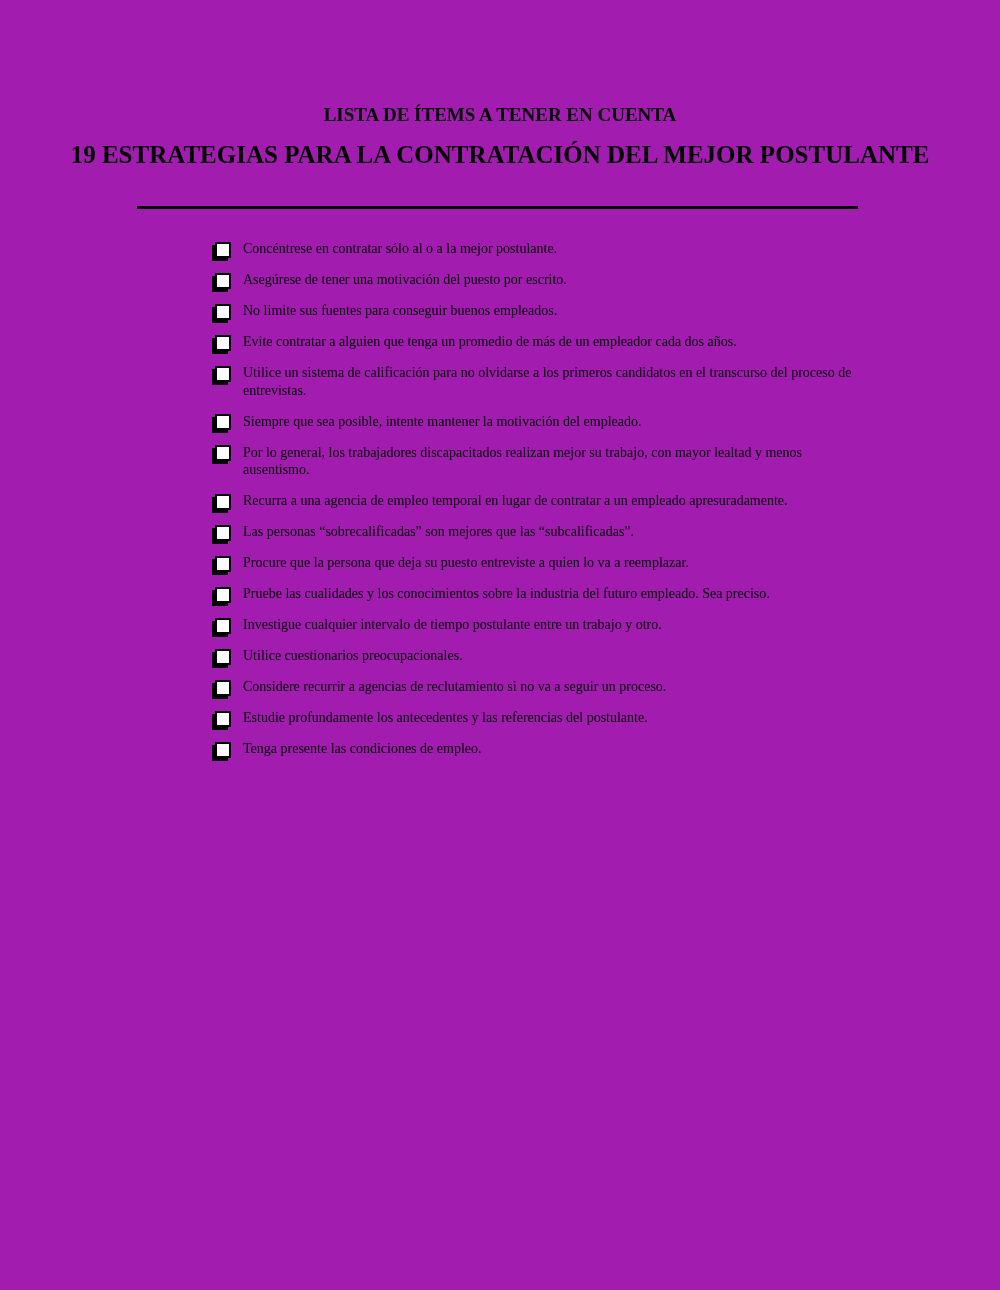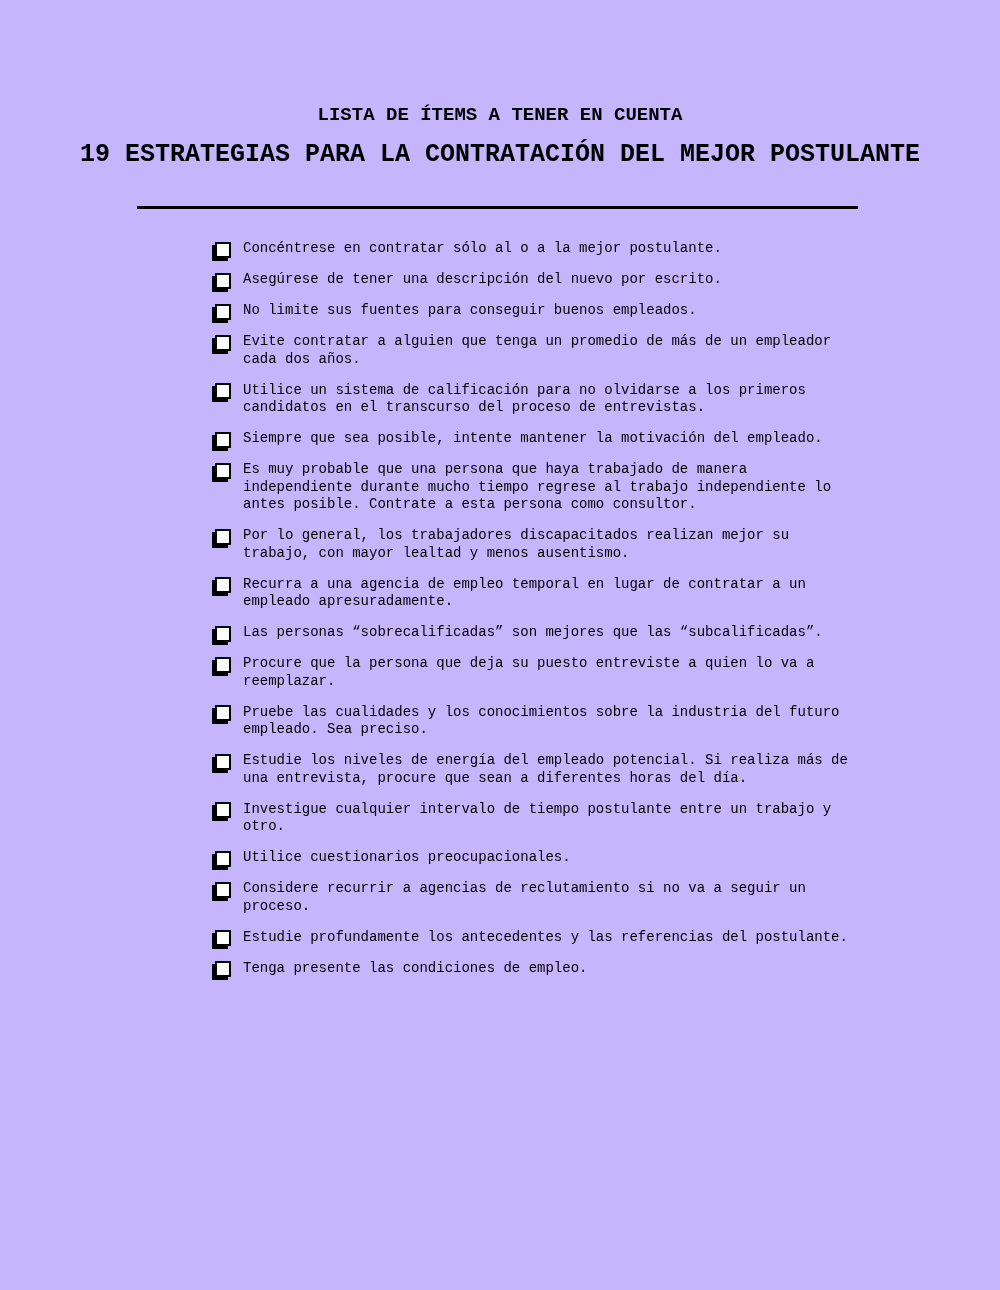--- a/index.html
+++ b/index.html
@@ -4,22 +4,22 @@
 <style>
   html, body {
     margin: 0;
     padding: 0;
     background: #ffffff;
   }
   .page {
     position: relative;
     width: 1000px;
     height: 1290px;
-    background: #c4b5fd;
-    font-family: Liberation Mono, monospace;
+    background: #a21caf;
+    font-family: Liberation Serif, serif;
     color: #000000;
     overflow: hidden;
   }
   .doc-header {
     padding-top: 104px;
     text-align: center;
   }
   .doc-title {
     font-size: 19px;
     font-weight: bold;
@@ -80,21 +80,21 @@
   <hr class="divider">
 
   <div class="checklist">
     <div class="item">
       <span class="checkbox"></span>
       <span class="item-text">Concéntrese en contratar sólo al o a la mejor postulante.</span>
     </div>
 
     <div class="item">
       <span class="checkbox"></span>
-      <span class="item-text">Asegúrese de tener una descripción del nuevo por escrito.</span>
+      <span class="item-text">Asegúrese de tener una motivación del puesto por escrito.</span>
     </div>
 
     <div class="item">
       <span class="checkbox"></span>
       <span class="item-text">No limite sus fuentes para conseguir buenos empleados.</span>
     </div>
 
     <div class="item">
       <span class="checkbox"></span>
       <span class="item-text">Evite contratar a alguien que tenga un promedio de más de un empleador cada dos años.</span>
@@ -103,24 +103,20 @@
     <div class="item">
       <span class="checkbox"></span>
       <span class="item-text">Utilice un sistema de calificación para no olvidarse a los primeros candidatos en el transcurso del proceso de entrevistas.</span>
     </div>
 
     <div class="item">
       <span class="checkbox"></span>
       <span class="item-text">Siempre que sea posible, intente mantener la motivación del empleado.</span>
     </div>
 
-    <div class="item">
-      <span class="checkbox"></span>
-      <span class="item-text">Es muy probable que una persona que haya trabajado de manera independiente durante mucho tiempo regrese al trabajo independiente lo antes posible. Contrate a esta persona como consultor.</span>
-    </div>
 
     <div class="item">
       <span class="checkbox"></span>
       <span class="item-text">Por lo general, los trabajadores discapacitados realizan mejor su trabajo, con mayor lealtad y menos ausentismo.</span>
     </div>
 
     <div class="item">
       <span class="checkbox"></span>
       <span class="item-text">Recurra a una agencia de empleo temporal en lugar de contratar a un empleado apresuradamente.</span>
     </div>
@@ -133,24 +129,20 @@
     <div class="item">
       <span class="checkbox"></span>
       <span class="item-text">Procure que la persona que deja su puesto entreviste a quien lo va a reemplazar.</span>
     </div>
 
     <div class="item">
       <span class="checkbox"></span>
       <span class="item-text">Pruebe las cualidades y los conocimientos sobre la industria del futuro empleado. Sea preciso.</span>
     </div>
 
-    <div class="item">
-      <span class="checkbox"></span>
-      <span class="item-text">Estudie los niveles de energía del empleado potencial. Si realiza más de una entrevista, procure que sean a diferentes horas del día.</span>
-    </div>
 
     <div class="item">
       <span class="checkbox"></span>
       <span class="item-text">Investigue cualquier intervalo de tiempo postulante entre un trabajo y otro.</span>
     </div>
 
     <div class="item">
       <span class="checkbox"></span>
       <span class="item-text">Utilice cuestionarios preocupacionales.</span>
     </div>

